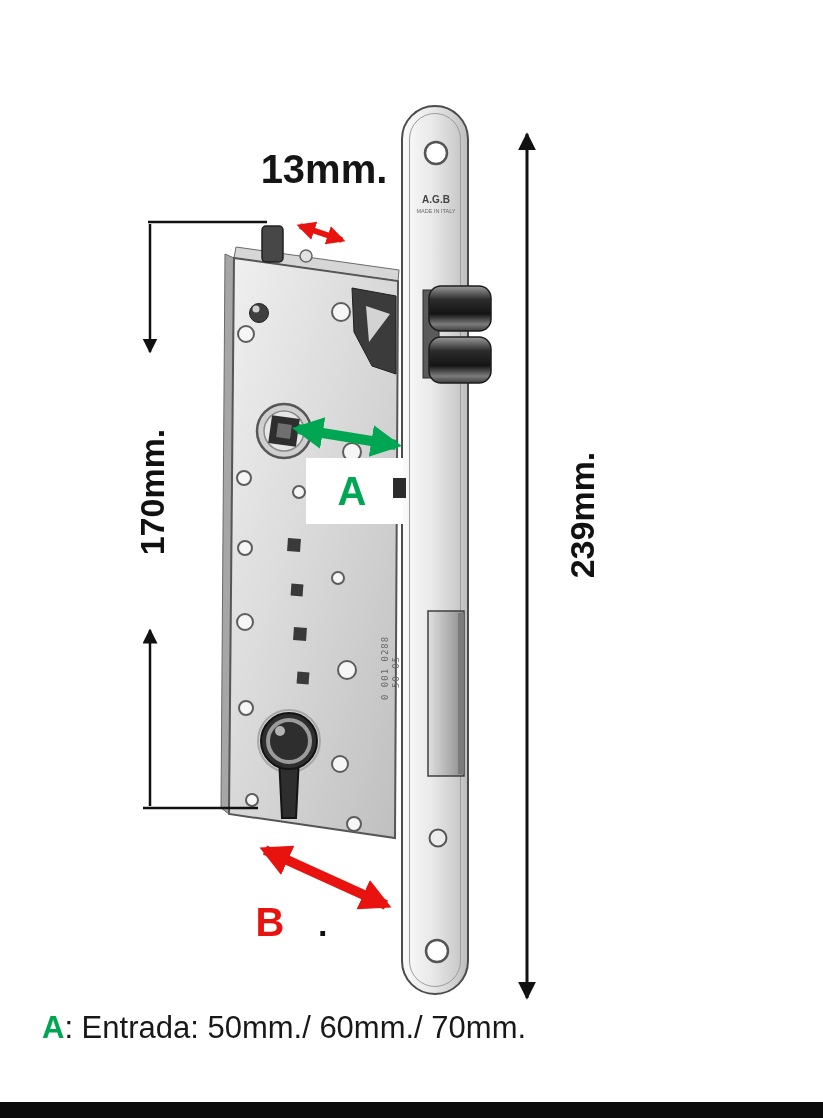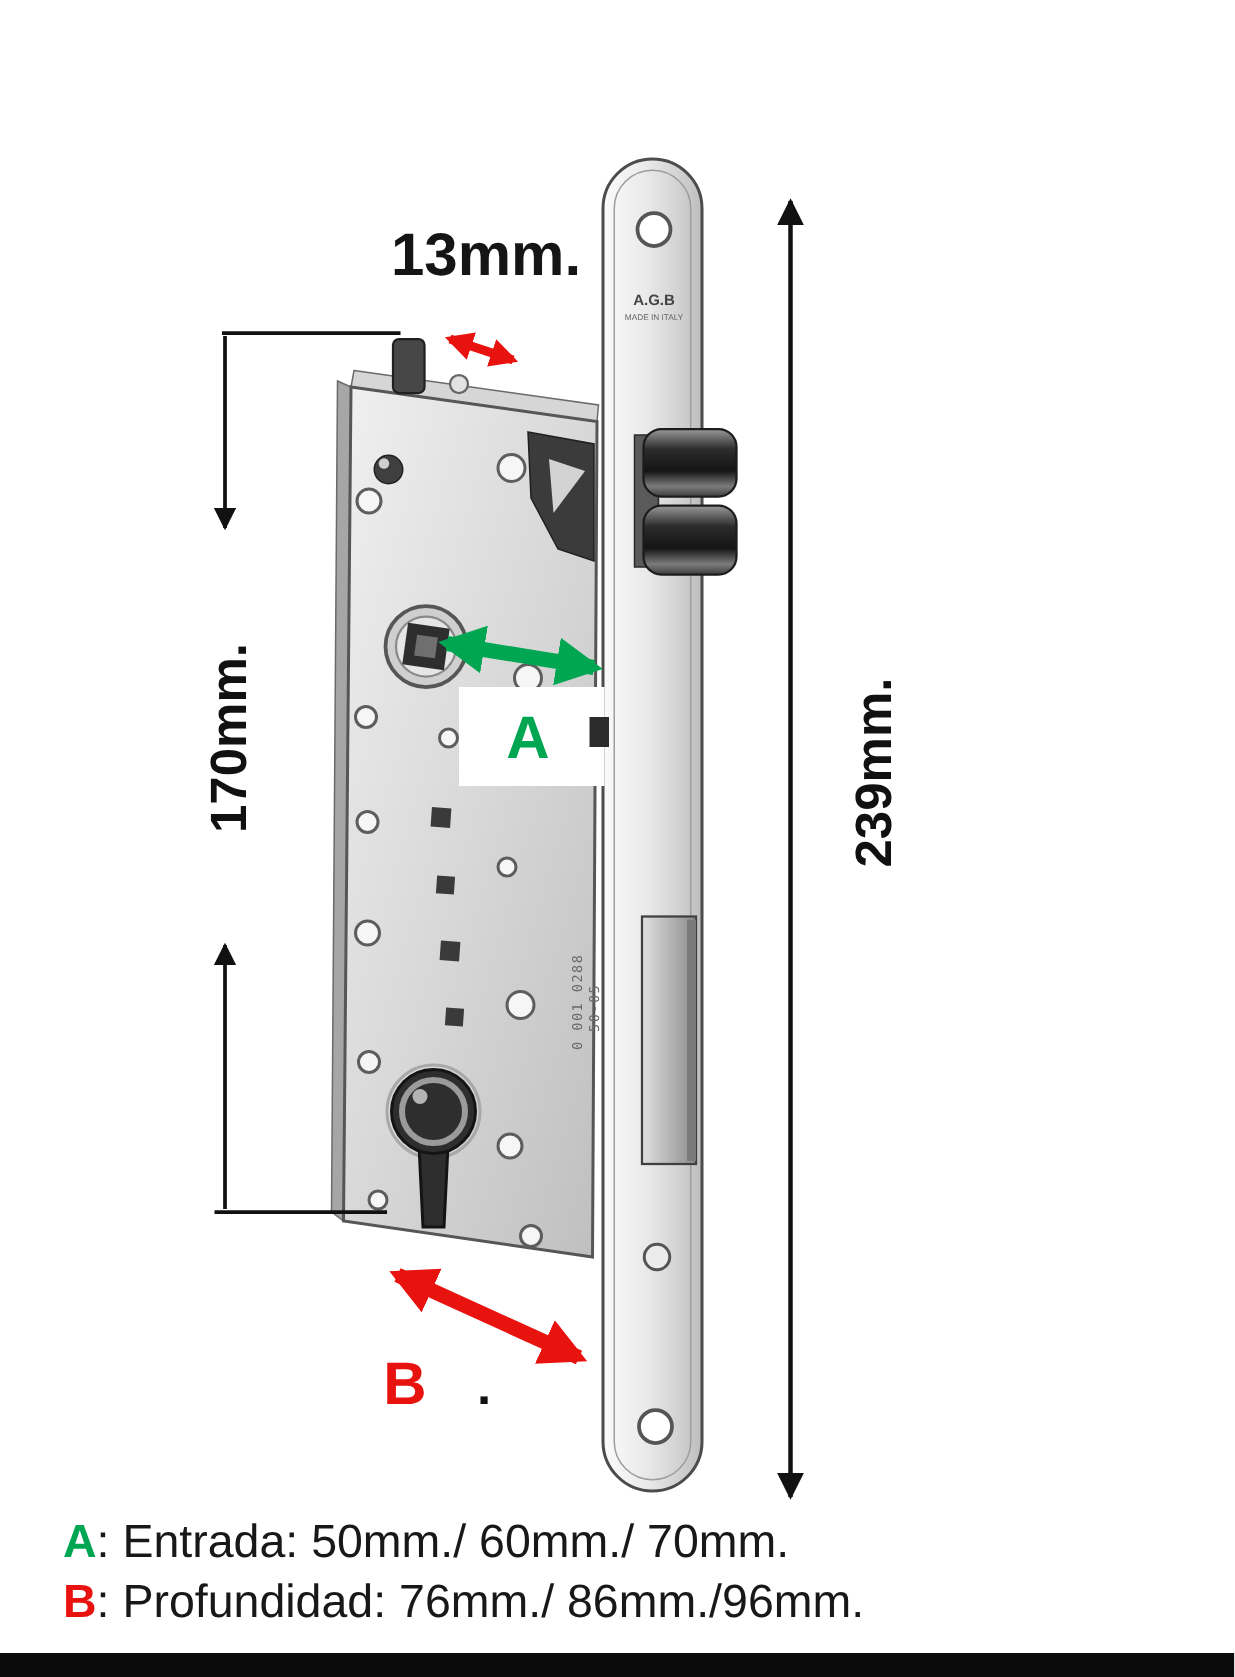--- a/index.html
+++ b/index.html
@@ -4,21 +4,21 @@
 <style>
   html,body{margin:0;padding:0;background:#fff;font-family:"Liberation Sans",sans-serif;}
   .stage{position:relative;width:823px;height:1118px;background:#fff;overflow:hidden;}
   .stage > svg{position:absolute;left:0;top:0;}
   .dim-label{font:700 34px "Liberation Sans",sans-serif;fill:#111;}
   .dim-label-lg{font:700 40px "Liberation Sans",sans-serif;fill:#151515;}
   .ab-label{font:700 40px "Liberation Sans",sans-serif;}
   .brand{font:700 10px "Liberation Sans",sans-serif;fill:#444;text-anchor:middle;}
   .brand-sub{font:400 5.5px "Liberation Sans",sans-serif;fill:#666;text-anchor:middle;}
   .serial{font:400 9px "DejaVu Sans Mono",monospace;fill:#6a6a6a;letter-spacing:1px;}
-  .legend{position:absolute;left:42px;top:1008px;font-size:31px;color:#181818;}
+  .legend{position:absolute;left:42px;top:1008px;font-size:31px;color:#181818;text-align:right;}
   .legend-line{line-height:40px;white-space:pre;}
   .lkey{font-weight:700;}
   .green{color:#00A651;}
   .red{color:#E8120F;}
   .bottom-bar{position:absolute;left:0;top:1102px;width:823px;height:16px;background:#0b0b0b;}
 </style>
 </head>
 <body>
 
 <div class="stage">
@@ -163,17 +163,16 @@
 
     <g>
       <line x1="265" y1="850" x2="386" y2="905" stroke="#E8120F" stroke-width="10" marker-start="url(#fatR)" marker-end="url(#fatR)"></line>
       <text class="ab-label" fill="#E8120F" x="270" y="936" text-anchor="middle">B</text>
       <text class="dim-label" x="318" y="936">.</text>
     </g>
   </svg>
 
   <div class="legend">
     <div class="legend-line"><span class="lkey green">A</span><span>: Entrada: 50mm./ 60mm./ 70mm.</span></div>
-    <div class="legend-line"><span class="lkey red">B</span><span>: Profundidad: 76mm./ 86mm./96mm.</span></div>
   </div>
 
   <div class="bottom-bar"></div>
 </div>
 
 </body></html>

